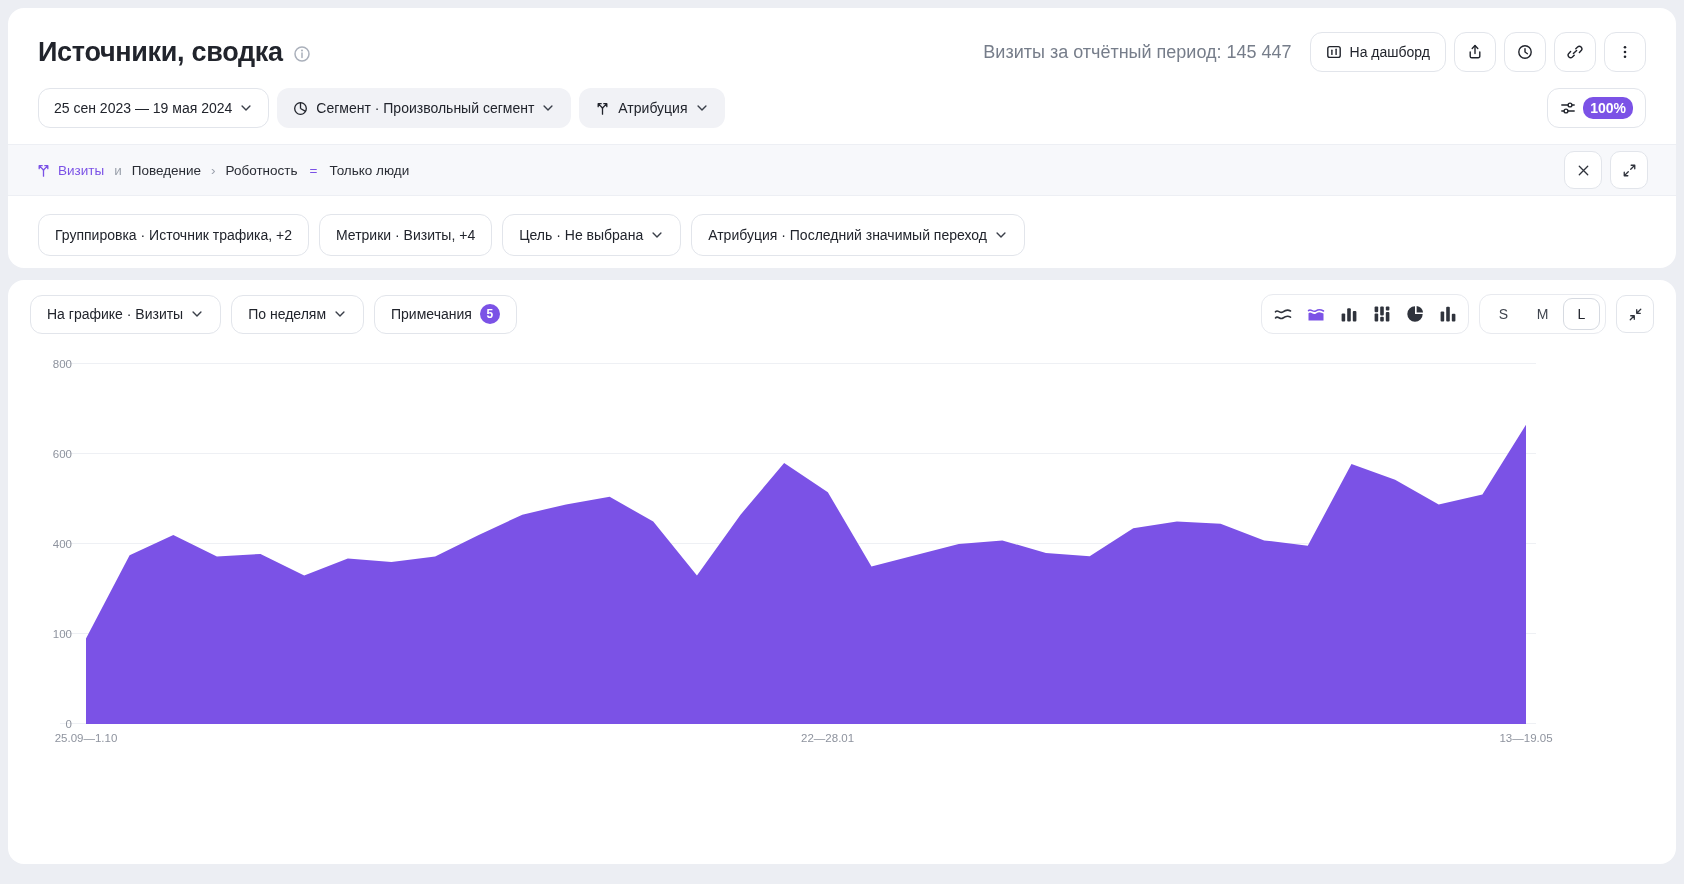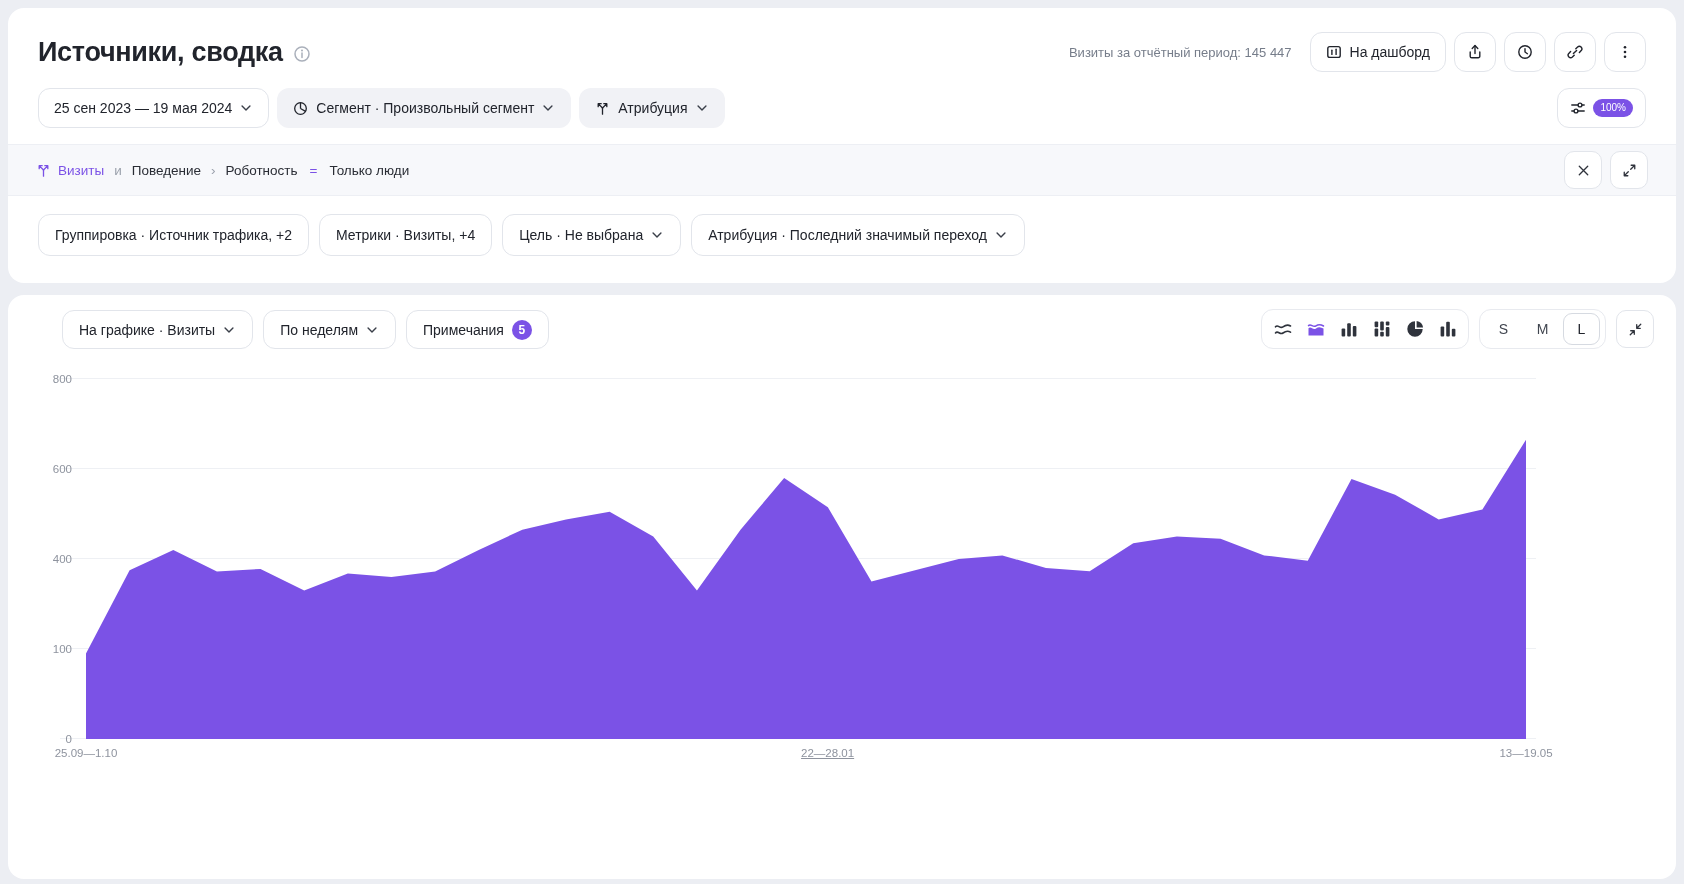--- a/index.html
+++ b/index.html
@@ -5,47 +5,47 @@
   :root { --accent:#7b52e6; }
   * { box-sizing:border-box; }
   html,body { margin:0; padding:0; }
   body {
     width:1684px; height:884px; overflow:hidden;
     padding:8px; background:#eceef3;
     font-family:"Liberation Sans","DejaVu Sans",sans-serif;
     color:#21242c; font-size:14px;
   }
   .card { background:#fff; border-radius:16px; }
-  .card-top { padding-bottom:27px; margin-bottom:12px; }
+  .card-top { padding-bottom:12px; margin-bottom:12px; }
 
   
   .header-row { display:flex; align-items:center; justify-content:space-between; padding:24px 30px 0; }
   .title-wrap { display:flex; align-items:center; gap:10px; }
   h1 { margin:0; font-size:27px; font-weight:700; letter-spacing:-.3px; }
   .info-btn { display:inline-flex; cursor:pointer; margin-top:3px; background:none; border:none; padding:0; }
   .header-right { display:flex; align-items:center; gap:8px; }
-  .visits-total { color:#767d8a; font-size:13px; margin-right:10px; white-space:nowrap;margin-left:36px; }
+  .visits-total { color:#767d8a; font-size:18px; margin-right:10px; white-space:nowrap;margin-left:36px; }
 
   .btn {
     display:inline-flex; align-items:center; gap:8px; height:40px;
     background:#fff; border:1px solid #e2e5eb; border-radius:12px;
     padding:0 15px; font-size:14px; color:#21242c; cursor:pointer;
     font-family:inherit; white-space:nowrap;
   }
   .btn.icon-only { width:42px; padding:0; justify-content:center; }
   .btn .chev, .chip .chev { color:#3a3f49; margin-left:-1px; }
 
   
   .toolbar-row { display:flex; align-items:center; gap:8px; padding:16px 30px 0; }
   .segmented { display:flex; background:#f1f2f6; border-radius:12px; }
   .seg-btn { border:none; background:transparent; height:40px; padding:0 17px; font-size:14px;
              color:#21242c; cursor:pointer; border-radius:12px; font-family:inherit; white-space:nowrap; }
   .pill-gray { background:#f1f2f6; border-color:transparent; }
   .spacer { flex:1; }
-  .sampling-badge { background:var(--accent); color:#fff; font-size:10px; font-weight:400;
+  .sampling-badge { background:var(--accent); color:#fff; font-size:14px; font-weight:700;
                     border-radius:10px; padding:3px 7px; line-height:1.2; }
 
   
   .filter-strip {
     margin-top:16px; background:#f7f8fb;
     border-top:1px solid #edeff4; border-bottom:1px solid #edeff4;
     display:flex; align-items:center; gap:10px; padding:6px 28px; min-height:46px;
     font-size:13.5px;
   }
   .f-metric { color:var(--accent); cursor:pointer; display:inline-flex; gap:7px; }
@@ -60,21 +60,21 @@
   .chips-row { display:flex; gap:10px; padding:18px 30px 0; }
   .chip {
     display:inline-flex; align-items:center; gap:8px; height:42px;
     background:#fff; border:1px solid #e2e5eb; border-radius:12px;
     padding:0 16px; font-size:14px; color:#21242c; cursor:pointer;
     font-family:inherit; white-space:nowrap;
   }
 
   
   .card-chart { padding:14px 22px 0; height:584px; }
-  .chart-toolbar { display:flex; align-items:flex-end; gap:10px;margin-left:32px; }
+  .chart-toolbar { display:flex; align-items:center; gap:10px; }
   .chart-toolbar .chip { height:39px; }
   .notes-badge { min-width:20px; height:20px; border-radius:10px; background:var(--accent);
                  color:#fff; font-size:12px; font-weight:700; display:inline-flex;
                  align-items:center; justify-content:center; padding:0 6px; }
   .right-controls { margin-left:auto; display:flex; gap:10px; align-items:center; }
   .icon-group { display:flex; align-items:center; gap:2px; border:1px solid #e8eaef; border-radius:12px;
                 background:#fff; height:40px; padding:0 5px; }
   .ct-btn { width:31px; height:32px; display:flex; align-items:center; justify-content:center;
             border:none; background:transparent; color:#2f333c; cursor:pointer; border-radius:8px; padding:0; }
   .ct-btn.active { color:var(--accent); }
@@ -386,17 +386,17 @@
         <div class="ytick" style="bottom: 75%;">600</div>
         <div class="gridline" style="bottom: 100%;"></div>
         <div class="ytick" style="bottom: 100%;">800</div>
       </div>
     <svg viewBox="0 0 1430 360" preserveAspectRatio="none">
       <polygon points="0,360 0.0,274.5 43.3,191.3 86.7,171.0 130.0,192.6 173.3,189.9 216.7,211.5 260.0,194.4 303.3,198.0 346.7,192.6 390.0,171.0 433.3,150.7 476.7,140.4 520.0,132.8 563.3,157.5 606.7,211.5 650.0,150.7 693.3,99.0 736.7,128.2 780.0,202.5 823.3,191.3 866.7,180.0 910.0,176.4 953.3,189.0 996.7,192.2 1040.0,164.3 1083.3,157.5 1126.7,159.8 1170.0,176.4 1213.3,181.8 1256.7,99.9 1300.0,115.7 1343.3,140.4 1386.7,130.5 1430.0,60.8 1430,360" fill="#7b52e6"></polygon>
     </svg>
   </div>
   <div class="x-axis">
       <div class="xtick" style="left: 0%;">25.09—1.10</div>
-      <div class="xtick" style="left: 51.5%; text-decoration: underline;">22—28.01</div>
+      <div class="xtick" style="left: 51.5%;">22—28.01</div>
       <div class="xtick" style="left: 100%;">13—19.05</div>
     </div>
 
 </div>
 
 </body></html>

